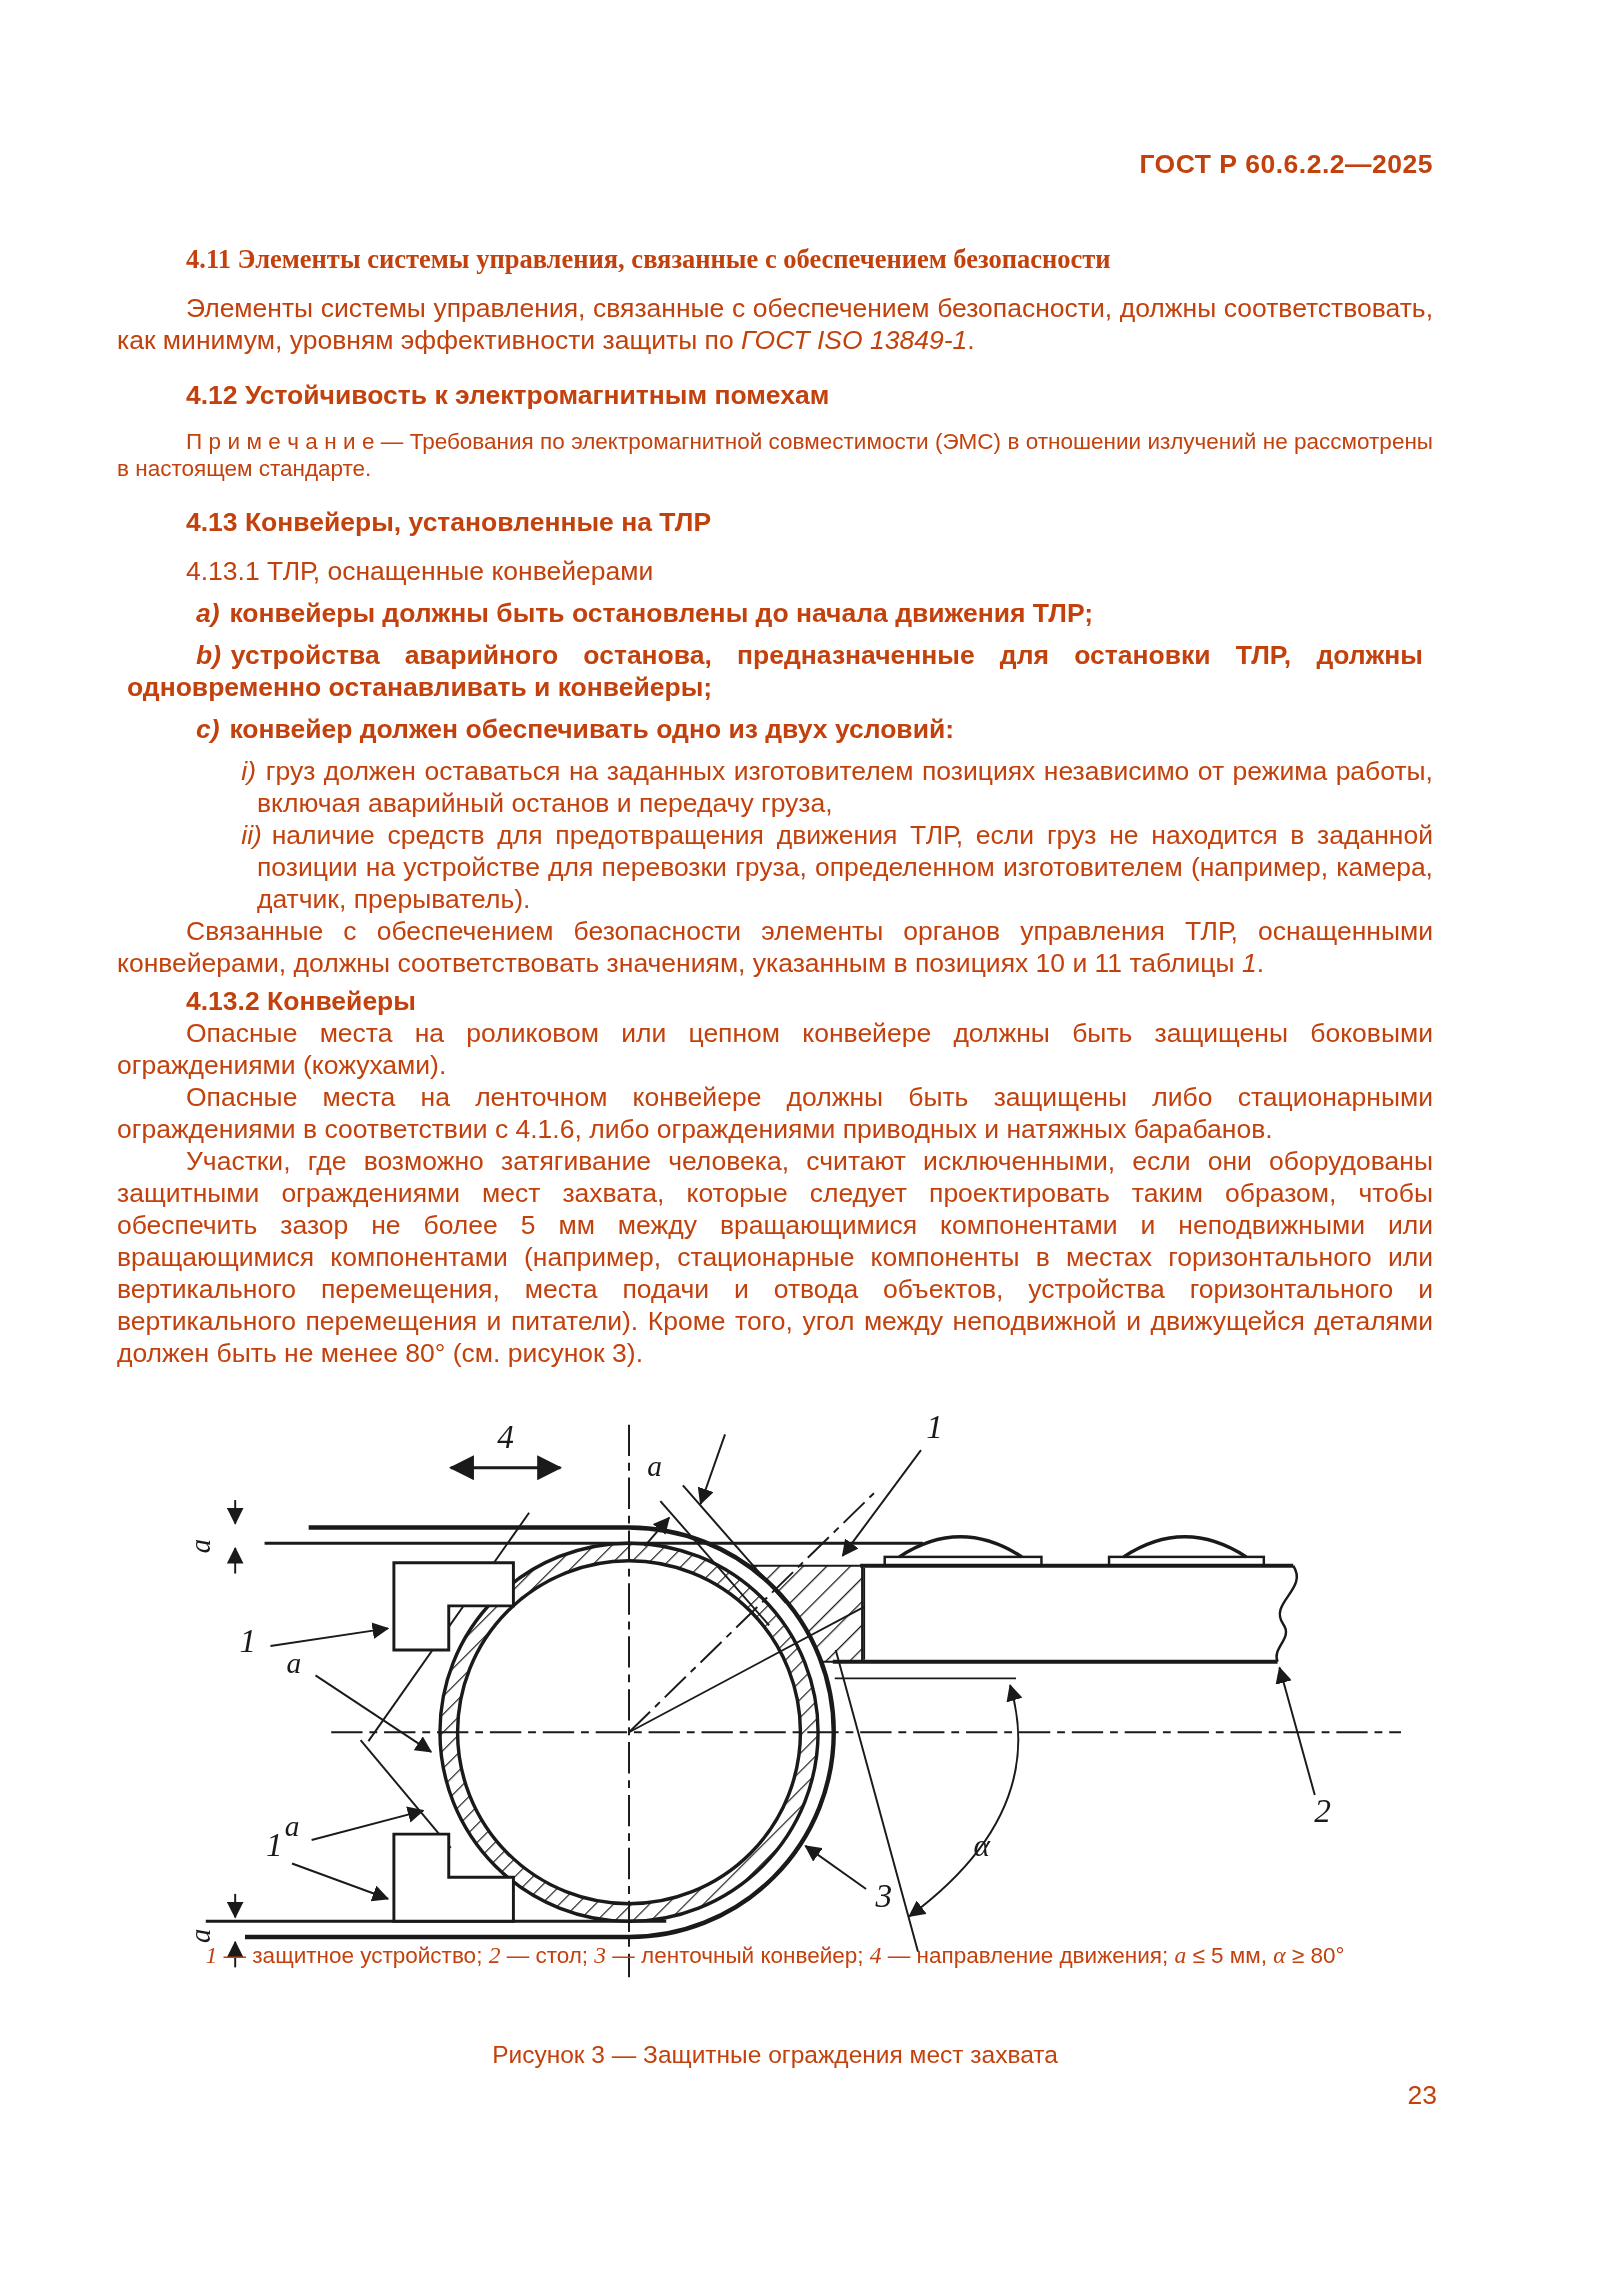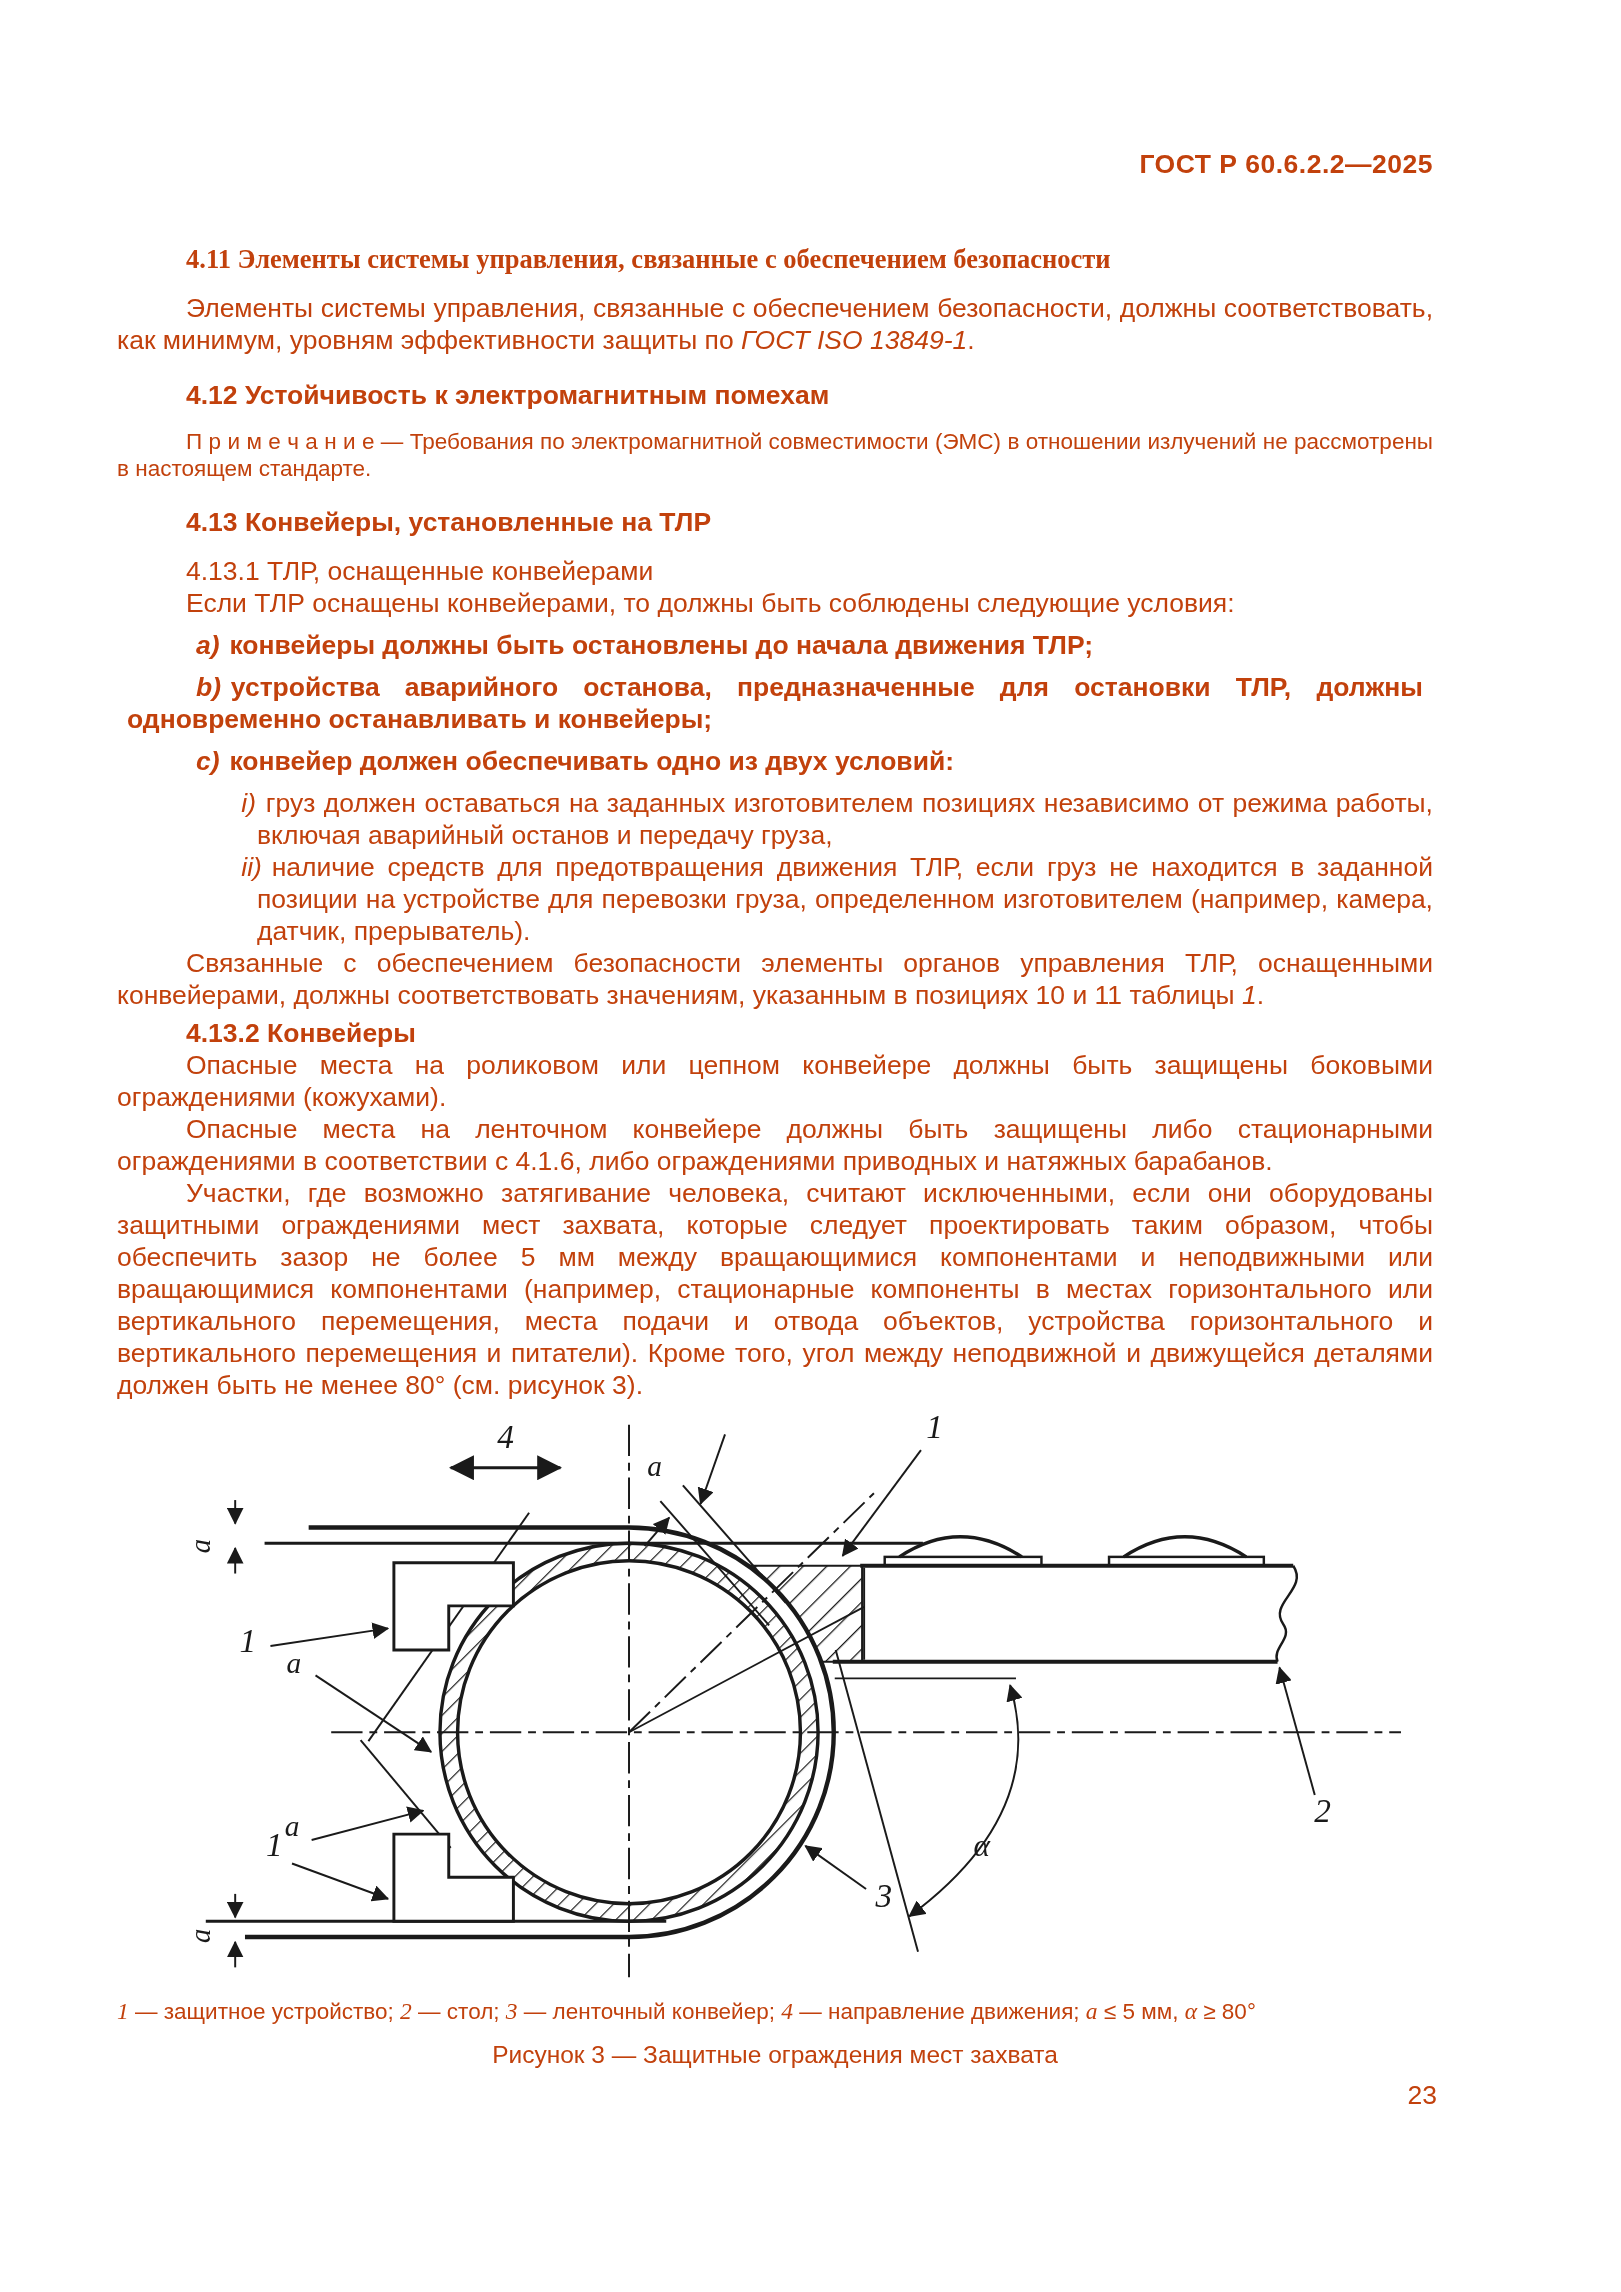--- a/index.html
+++ b/index.html
@@ -11,21 +11,21 @@
   h2.sec{font-size:26.5px;line-height:32px;font-weight:bold;margin:23.5px 0 16.7px 0;text-indent:69px;}
   h2.sec:first-child{margin-top:8px;font-family:Liberation Serif, serif;}
   h3.sub{font-size:26.5px;line-height:32px;font-weight:normal;margin:13.7px 0 0 0;text-indent:69px;}
   h3.sub2{font-size:26.5px;line-height:32px;font-weight:bold;margin:5.9px 0 0 0;text-indent:69px;}
   p.p{margin:0;text-indent:69px;text-align:justify;}
   p.item{margin:10px;text-indent:69px;text-align:justify;font-weight:bold;}
   p.subitem{margin:0 0 0 140px;text-indent:-15.7px;text-align:justify;}
   .mk{font-style:italic;padding-right:9.8px;}
   p.note{margin:15.7px 0 9.8px 0;font-size:22.5px;line-height:27.4px;text-indent:69px;text-align:justify;}
   .figure-wrap{position:absolute;left:137px;top:1407px;width:1274px;height:578px;}
-  .fig-legend{position:absolute;top:1998px;left:117px;width:1316px;text-align:left;
+  .fig-legend{position:absolute;top:1942px;left:117px;width:1316px;text-align:center;
               font-size:22.5px;line-height:27.4px;}
   .fig-legend i{font-family:"Liberation Serif",serif;font-style:italic;font-size:23.5px;}
   .fig-caption{position:absolute;top:2041px;left:117px;width:1316px;text-align:center;font-size:24.5px;}
   .page-num{position:absolute;top:2080px;right:184px;font-size:26.5px;}
   svg text.flbl{font-family:"Liberation Serif",serif;font-style:italic;fill:#1a1a1a;}
   svg .ln{stroke:#1a1a1a;fill:none;}
 </style>
 </head>
 <body>
 
@@ -35,21 +35,20 @@
 
   <div class="content">
     <h2 class="sec">4.11  Элементы системы управления, связанные с обеспечением безопасности</h2>
     <p class="p"><span>Элементы системы управления, связанные с обеспечением безопасности, должны соответствовать, как минимум, уровням эффективности защиты по </span><i>ГОСТ ISO 13849-1</i><span>.</span></p>
 
     <h2 class="sec">4.12  Устойчивость к электромагнитным помехам</h2>
     <p class="note">П р и м е ч а н и е  —  Требования по электромагнитной совместимости (ЭМС) в отношении излучений не рассмотрены в настоящем стандарте.</p>
 
     <h2 class="sec">4.13  Конвейеры, установленные на ТЛР</h2>
     <h3 class="sub">4.13.1  ТЛР, оснащенные конвейерами</h3>
-    <p class="p" style="text-indent:69px">Если ТЛР оснащены конвейерами, то должны быть соблюдены следующие условия:</p>
 
     <p class="item"><span class="mk">a)</span><span>конвейеры должны быть остановлены до начала движения ТЛР;</span></p>
     <p class="item"><span class="mk">b)</span><span>устройства аварийного останова, предназначенные для остановки ТЛР, должны одновременно останавливать и конвейеры;</span></p>
     <p class="item"><span class="mk">c)</span><span>конвейер должен обеспечивать одно из двух условий:</span></p>
     <p class="subitem"><span class="mk">i)</span><span>груз должен оставаться на заданных изготовителем позициях независимо от режима работы, включая аварийный останов и передачу груза,</span></p>
     <p class="subitem"><span class="mk">ii)</span><span>наличие средств для предотвращения движения ТЛР, если груз не находится в заданной позиции на устройстве для перевозки груза, определенном изготовителем (например, камера, датчик, прерыватель).</span></p>
 
     <p class="p"><span>Связанные с обеспечением безопасности элементы органов управления ТЛР, оснащенными конвейерами, должны соответствовать значениям, указанным в позициях 10 и 11 таблицы </span><i>1</i><span>.</span></p>
 
     <h3 class="sub2">4.13.2  Конвейеры</h3>

